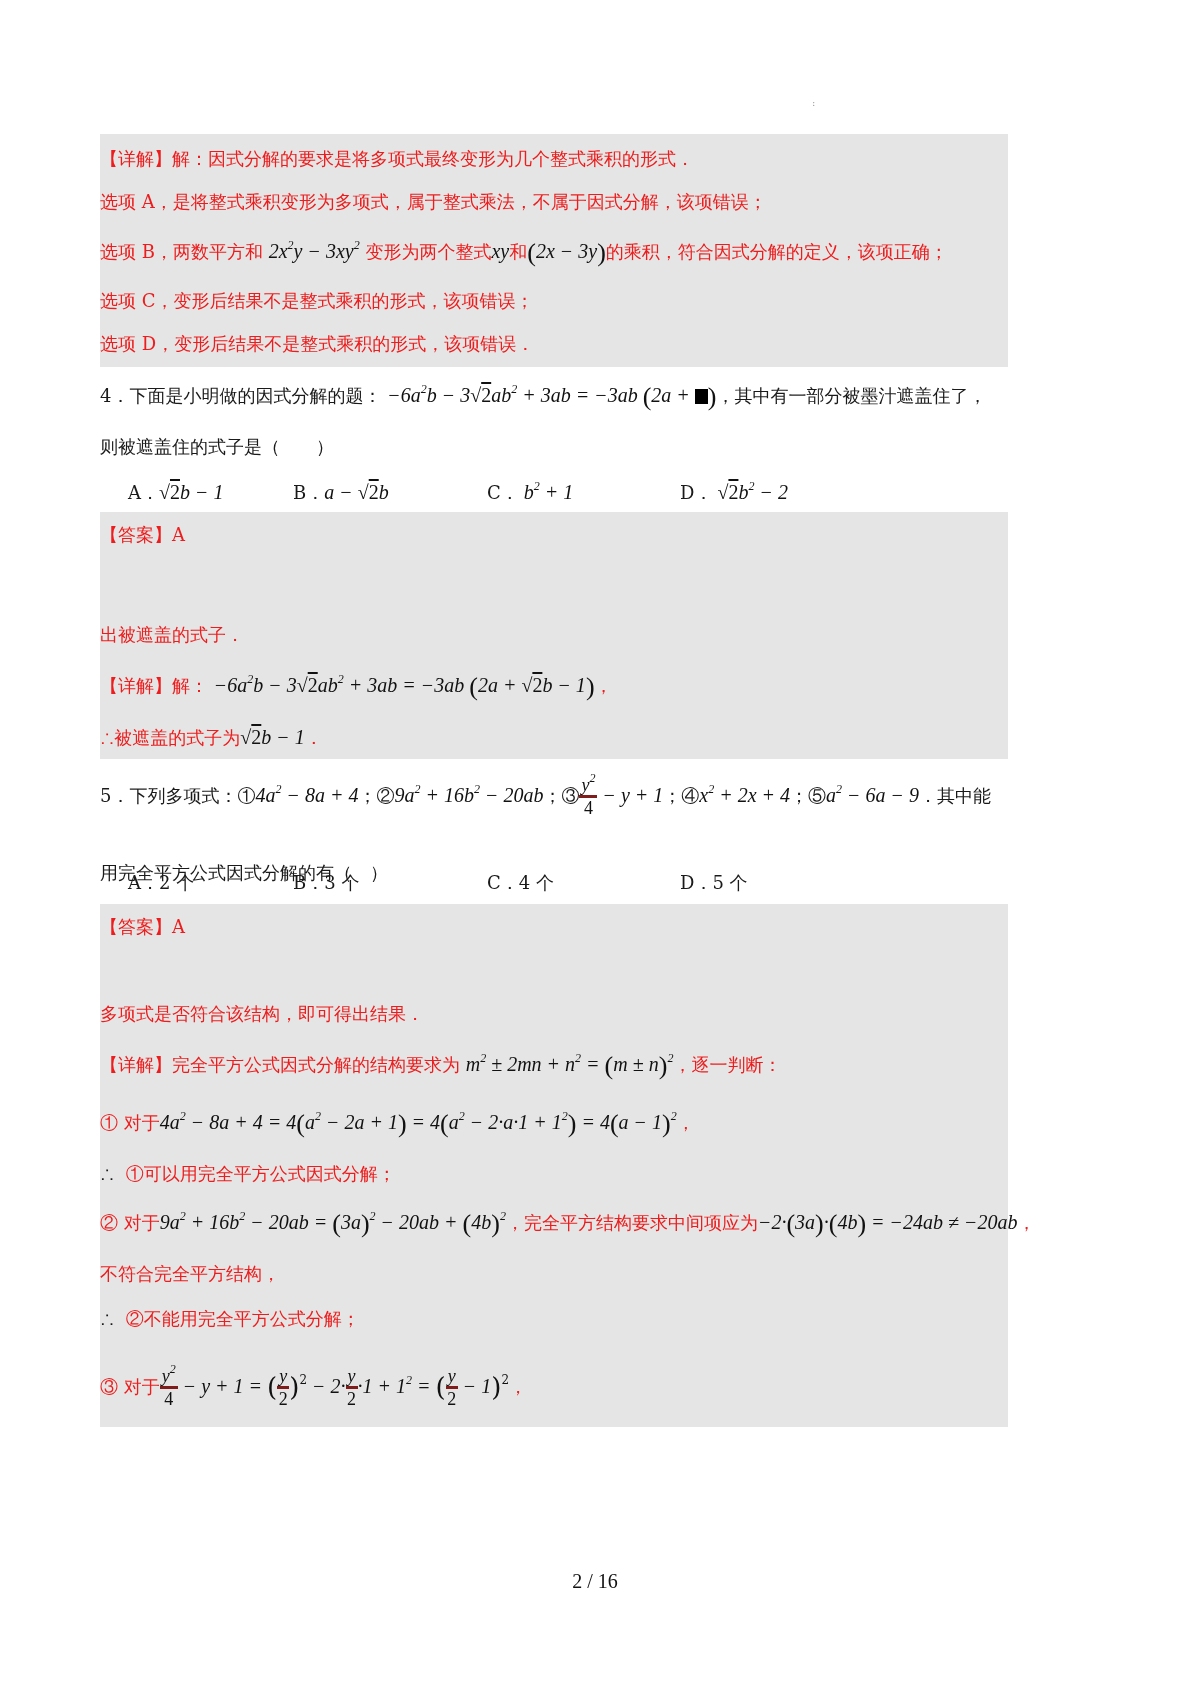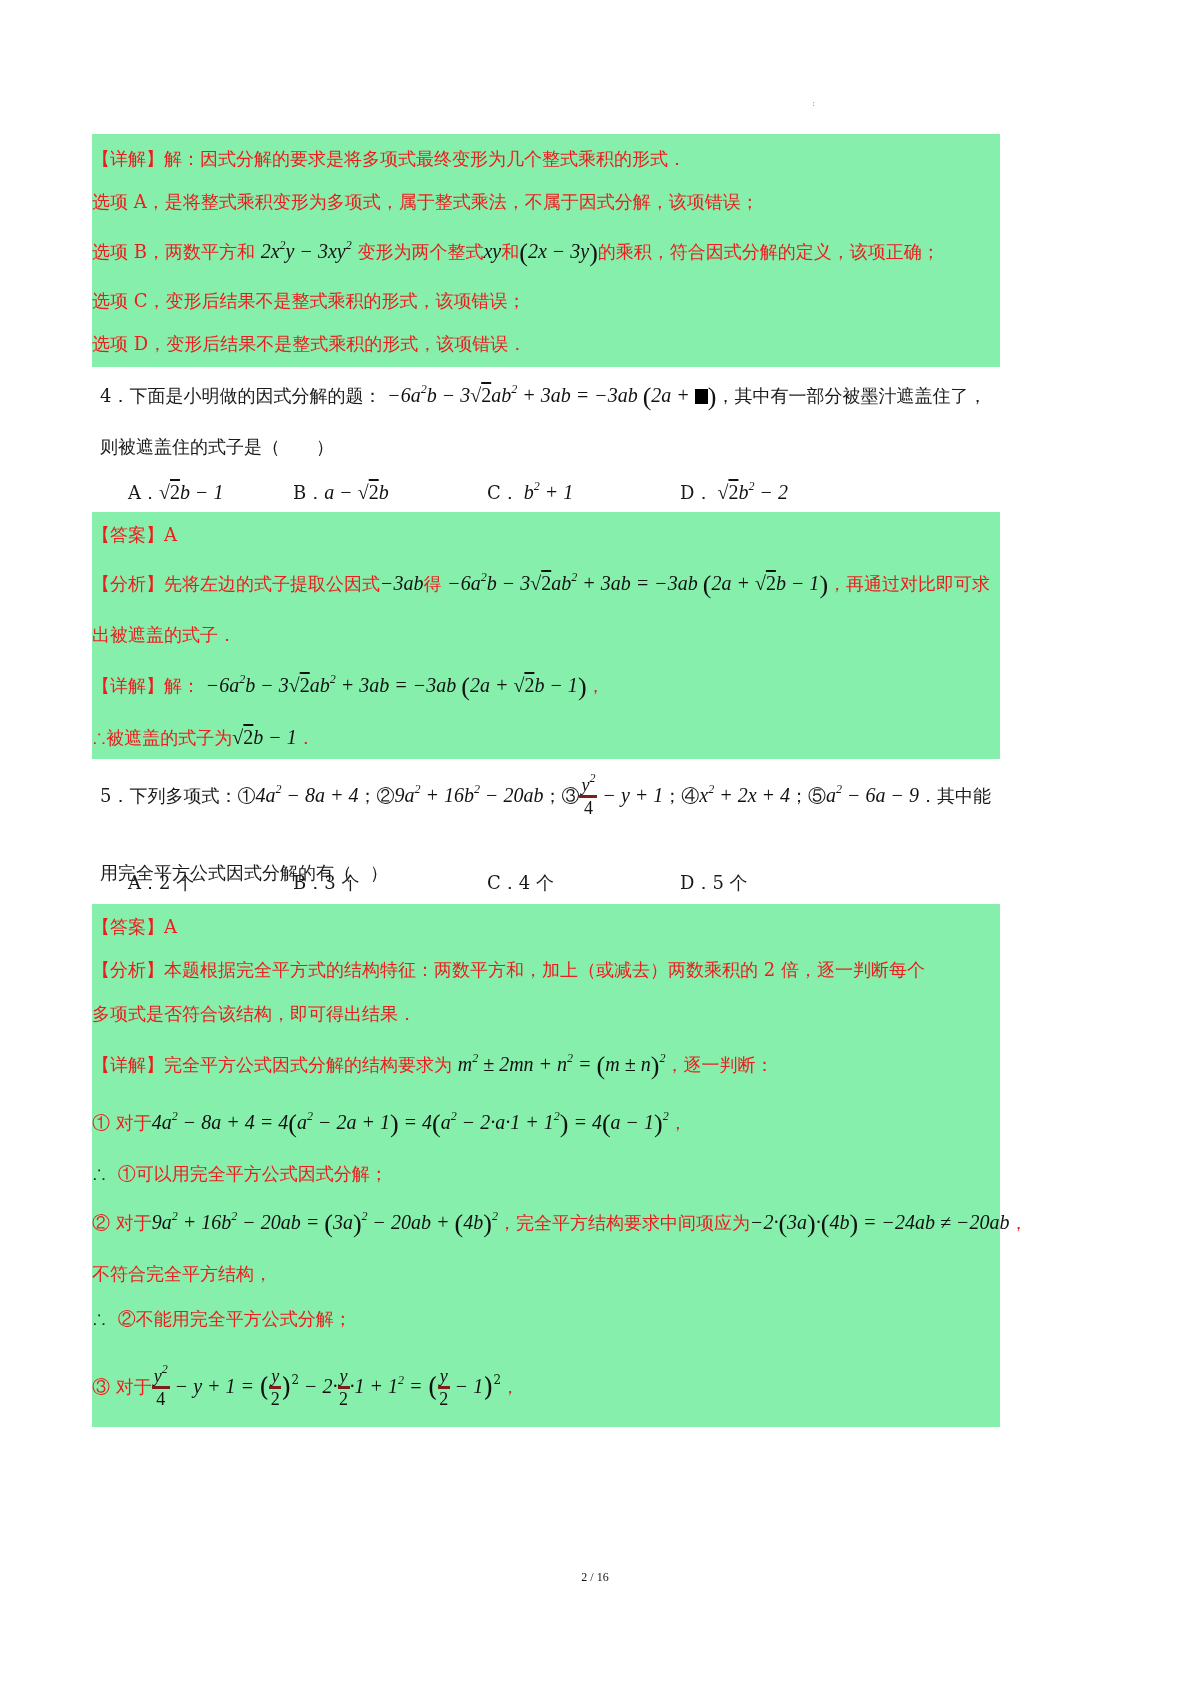--- a/index.html
+++ b/index.html
@@ -1,32 +1,32 @@
 <!DOCTYPE html>
 <html><head>
 <meta charset="utf-8">
 <style>
   html, body { margin: 0; padding: 0; background: #ffffff; }
   body { width: 1190px; height: 1683px; position: relative; overflow: hidden;
          font-family: "DejaVu Serif", "Liberation Serif", serif; color: #222; }
   .page { position: absolute; left: 0; top: 0; width: 1190px; height: 1683px; }
   .mark { position: absolute; left: 812px; top: 98px; font-size: 10px; color: #999; line-height: 1; }
-  .box { position: absolute; left: 92px; width: 908px; background: #86efac; }
+  .box { position: absolute; left: 100px; width: 908px; background: #e5e5e5; }
   .line { position: absolute; left: 100px; font-size: 18px; white-space: nowrap; line-height: 26px; }
   .inbox { left: 0; }
   .red { color: #ee1c1c; }
   .blk { color: #1a1a1a; }
   .m { font-family: "Liberation Serif", "DejaVu Serif", serif; font-style: italic; font-size: 20px; color: #111; }
   .opt { position: absolute; font-size: 18px; white-space: nowrap; line-height: 26px; }
   .frac { display: inline-block; vertical-align: middle; text-align: center; font-family: "Liberation Serif", serif; font-style: italic; font-size: 18px; line-height: 20px; color:#111; }
   .frac .num { display: block; border-bottom: 3px solid #7f1d1d; padding: 0 2px; }
   .frac .den { display: block; font-style: normal; }
   sup { font-size: 12px; vertical-align: 9px; line-height: 0; }
   .big { font-size: 26px; font-style: normal; vertical-align: -3px; }
-  .footer { position: absolute; left: 0; width: 1190px; top: 1570px; text-align: center; font-size: 12px; font-family: "Liberation Serif", serif; color: #111; }
+  .footer { position: absolute; left: 0; width: 1190px; top: 1570px; text-align: center; font-size: 20px; font-family: "Liberation Serif", serif; color: #111; }
   .sq { display:inline-block; width:13px; height:15px; background:#000; vertical-align:-2px; }
 </style>
 </head>
 <body>
 
 <div class="page">
 
   <div class="mark">:</div>
 
   <div class="box" style="top:134px;height:233px;">
@@ -49,24 +49,20 @@
   </div>
   <div class="line blk" style="top:434px;">则被遮盖住的式子是（　　）</div>
 
   <div class="opt blk" style="left:128px;top:479px;"><span>A．</span><span class="m">√<span style="text-decoration:overline;font-style:normal">2</span>b − 1</span></div>
   <div class="opt blk" style="left:293px;top:479px;"><span>B．</span><span class="m">a − √<span style="text-decoration:overline;font-style:normal">2</span>b</span></div>
   <div class="opt blk" style="left:487px;top:479px;"><span>C．</span><span class="m">&nbsp;b<sup>2</sup> + 1</span></div>
   <div class="opt blk" style="left:680px;top:479px;"><span>D．</span><span class="m">&nbsp;√<span style="text-decoration:overline;font-style:normal">2</span>b<sup>2</sup> − 2</span></div>
 
   <div class="box" style="top:512px;height:247px;">
     <div class="line inbox red" style="top:10px;"><span>【答案】</span><span>A</span></div>
-    <div class="line inbox red" style="top:58px;">
-      <span>【分析】</span><span>先将左边的式子提取公因式</span><span class="m">−3ab</span><span>得</span>
-      <span class="m">−6a<sup>2</sup>b − 3√<span style="text-decoration:overline;font-style:normal">2</span>ab<sup>2</sup> + 3ab = −3ab <span class="big">(</span>2a + √<span style="text-decoration:overline;font-style:normal">2</span>b − 1<span class="big">)</span></span><span>，再通过对比即可求</span>
-    </div>
     <div class="line inbox red" style="top:110px;">出被遮盖的式子．</div>
     <div class="line inbox red" style="top:160px;">
       <span>【详解】</span><span>解：</span>
       <span class="m">−6a<sup>2</sup>b − 3√<span style="text-decoration:overline;font-style:normal">2</span>ab<sup>2</sup> + 3ab = −3ab <span class="big">(</span>2a + √<span style="text-decoration:overline;font-style:normal">2</span>b − 1<span class="big">)</span></span><span>，</span>
     </div>
     <div class="line inbox red" style="top:212px;">
       <span>∴被遮盖的式子为</span><span class="m">√<span style="text-decoration:overline;font-style:normal">2</span>b − 1</span><span>．</span>
     </div>
   </div>
 
@@ -75,21 +71,20 @@
   </div>
   <div class="line blk" style="top:826px;margin-top:34px;">用完全平方公式因式分解的有（　）</div>
 
   <div class="opt blk" style="left:128px;top:870px;"><span>A．</span><span>2 个</span></div>
   <div class="opt blk" style="left:293px;top:870px;"><span>B．</span><span>3 个</span></div>
   <div class="opt blk" style="left:487px;top:870px;"><span>C．</span><span>4 个</span></div>
   <div class="opt blk" style="left:680px;top:870px;"><span>D．</span><span>5 个</span></div>
 
   <div class="box" style="top:904px;height:523px;">
     <div class="line inbox red" style="top:10px;"><span>【答案】</span><span>A</span></div>
-    <div class="line inbox red" style="top:53px;"><span>【分析】</span><span>本题根据完全平方式的结构特征：两数平方和，加上（或减去）两数乘积的 2 倍，逐一判断每个</span></div>
     <div class="line inbox red" style="top:97px;">多项式是否符合该结构，即可得出结果．</div>
     <div class="line inbox red" style="top:147px;">
       <span>【详解】</span><span>完全平方公式因式分解的结构要求为</span>
       <span class="m">m<sup>2</sup> ± 2mn + n<sup>2</sup> = <span class="big">(</span>m ± n<span class="big">)</span><sup>2</sup></span><span>，逐一判断：</span>
     </div>
     <div class="line inbox red" style="top:205px;">
       <span>①</span>&nbsp;<span>对于</span><span class="m">4a<sup>2</sup> − 8a + 4 = 4<span class="big">(</span>a<sup>2</sup> − 2a + 1<span class="big">)</span> = 4<span class="big">(</span>a<sup>2</sup> − 2·a·1 + 1<sup>2</sup><span class="big">)</span> = 4<span class="big">(</span>a − 1<span class="big">)</span><sup>2</sup></span><span>，</span>
     </div>
     <div class="line inbox red" style="top:257px;"><span class="blk">∴</span>&nbsp;&nbsp;<span>①可以用完全平方公式因式分解；</span></div>
     <div class="line inbox red" style="top:305px;">

